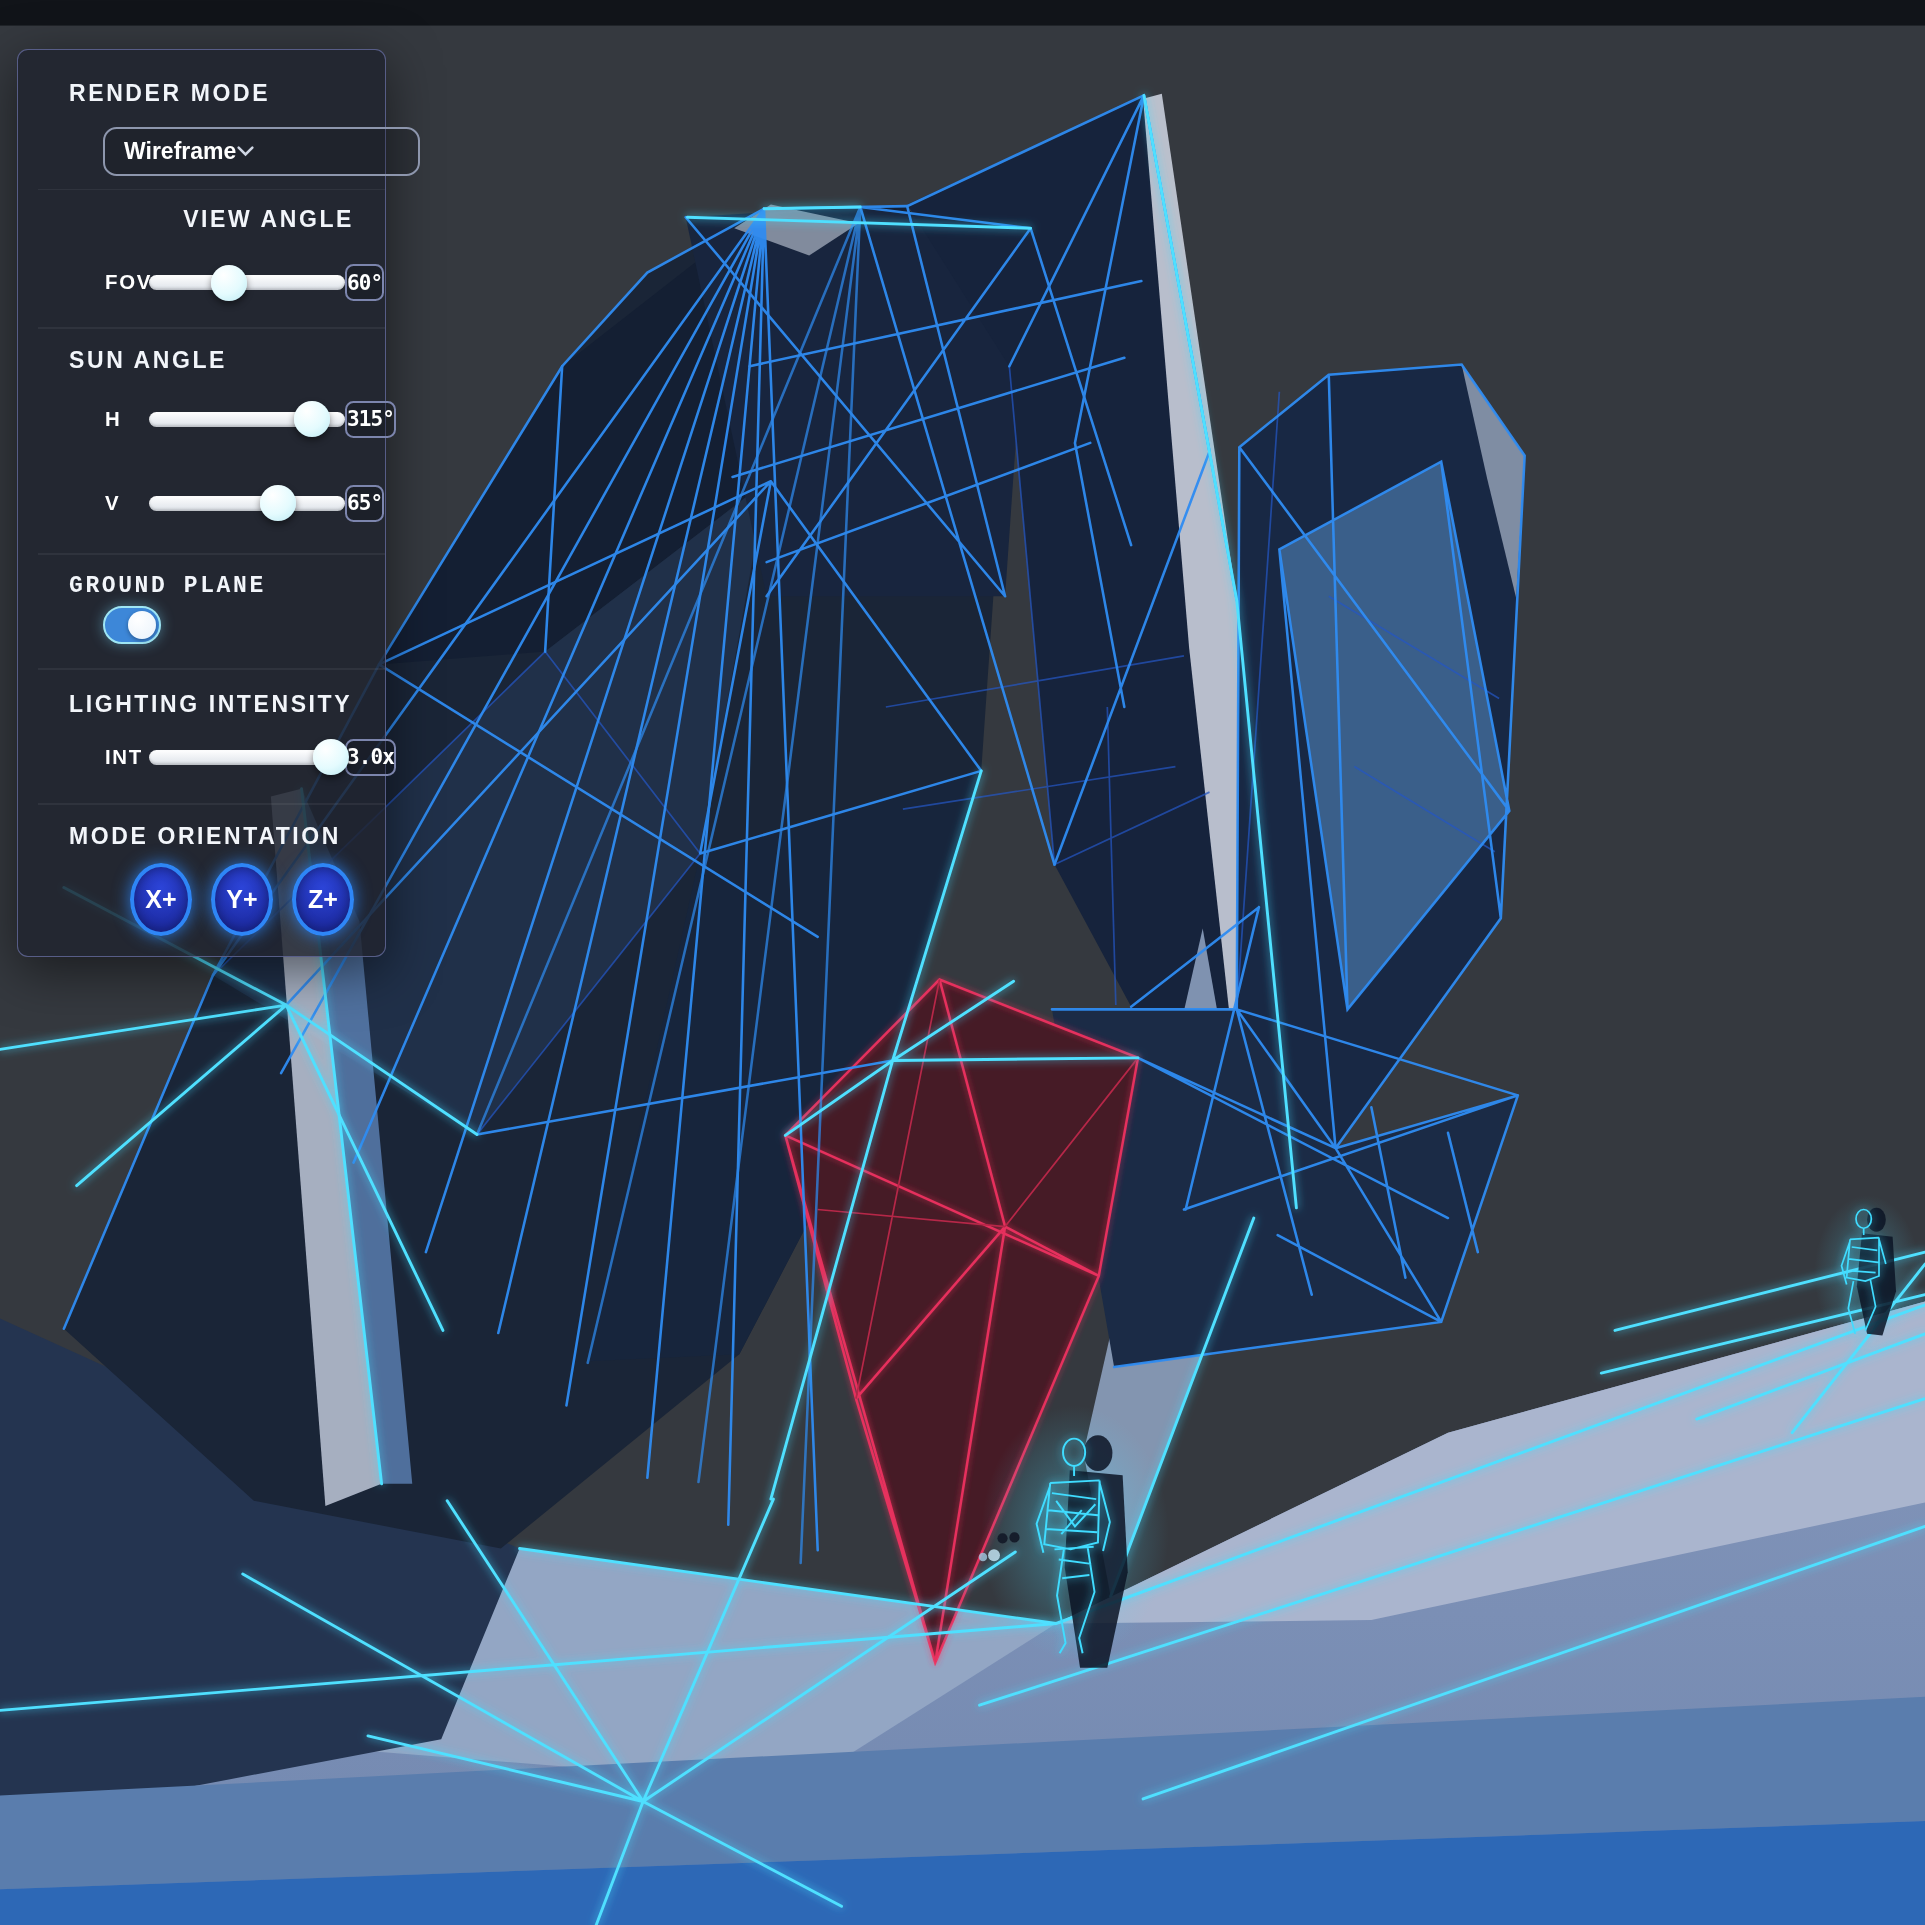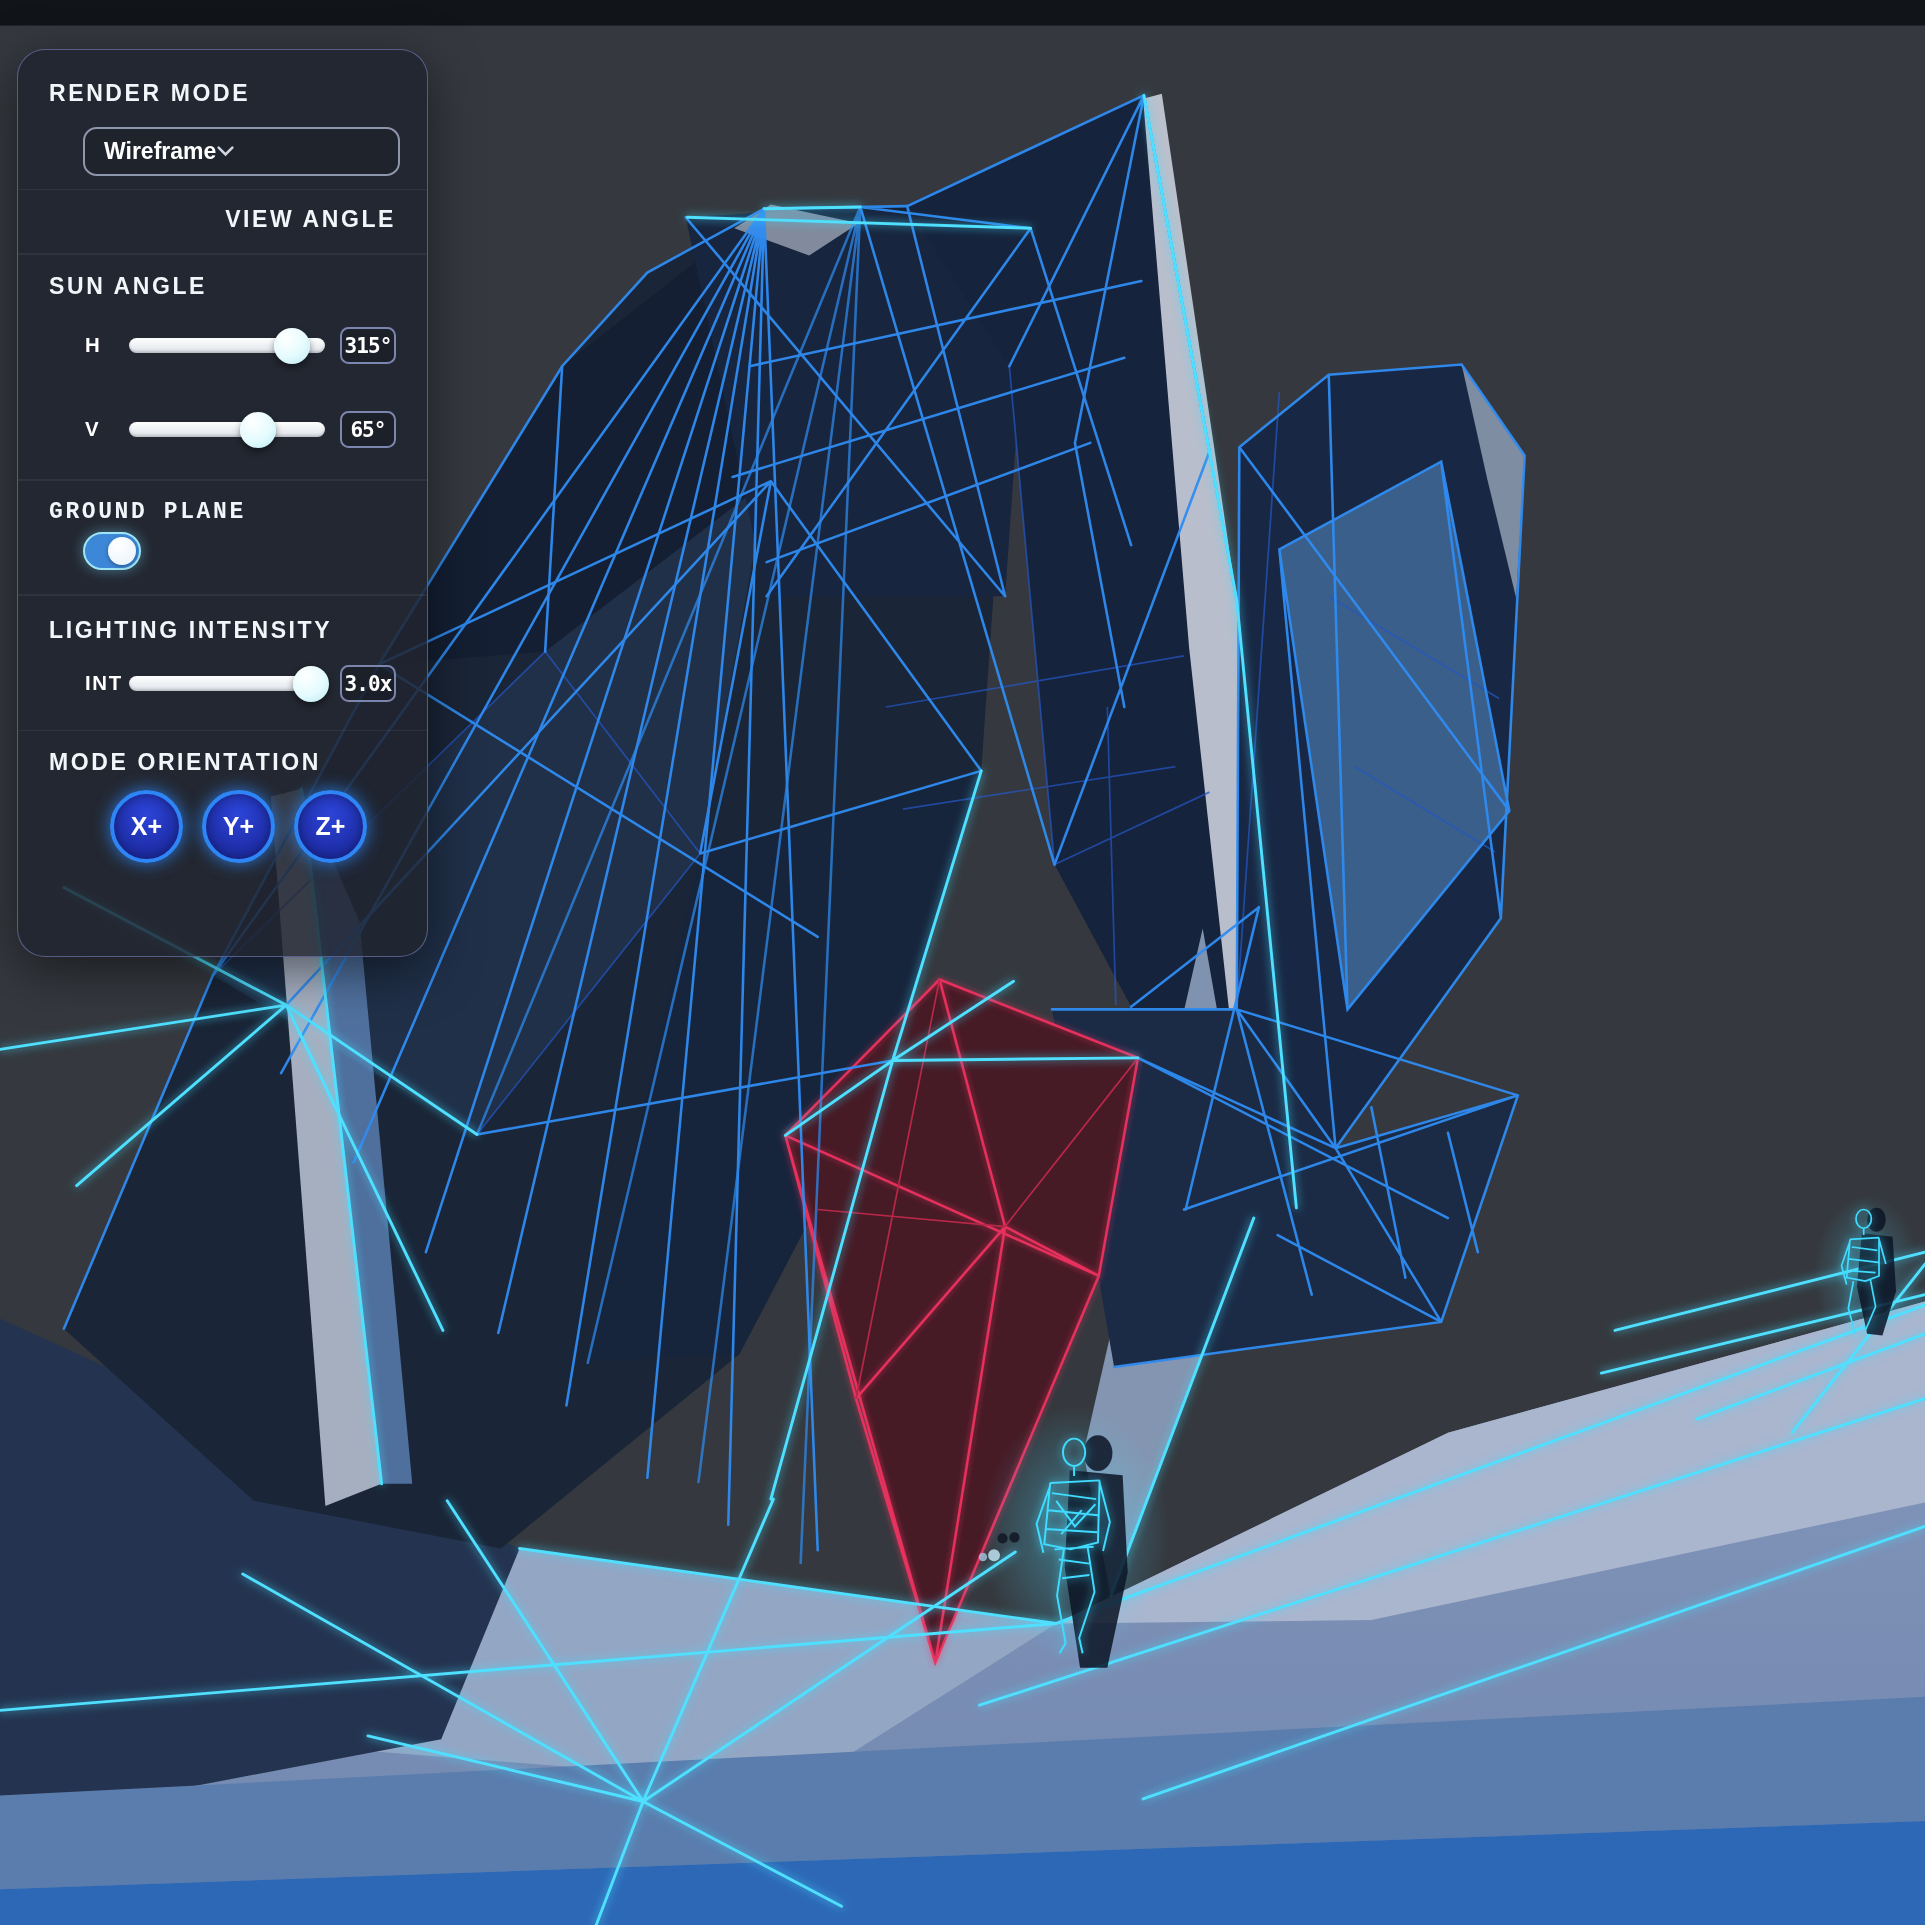--- a/index.html
+++ b/index.html
@@ -2,26 +2,26 @@
 <html style="font-size:13.6px"><head>
 <meta charset="utf-8">
 <style>
   html,body{margin:0;padding:0;background:#35393f;}
   body{width:1925px;height:1925px;overflow:hidden;position:relative;font-family:"Liberation Sans",sans-serif;}
   #stage{position:absolute;inset:0;}
   #scene{position:absolute;left:0;top:0;width:1925px;height:1925px;display:block;}
 
   
   .panel{
-    position:absolute;left:17px;top:49px;width:411px;height:908px;
+    position:absolute;left:17px;top:49px;width:369px;height:908px;
     background:rgba(32,36,47,.84);
     border:1.7px solid rgba(96,103,152,.85);
-    border-radius:28px;
+    border-radius:11px;
     box-shadow:0 13.6px 51px rgba(0,0,0,.5);
-    color:#f5f7fb;z-index:5;box-sizing:border-box;
+    color:#f5f7fb;z-index:5;box-sizing:border-box;padding-left:20px;
   }
   .sec{padding:0 31px;}
   .sec-label{display:block;font-size:23px;line-height:25.6px;font-weight:bold;letter-spacing:2.6px;color:#f2f5fa;}
   .s1{padding-top:31px;}
   .divider{height:1.7px;background:rgba(255,255,255,.06);}
   .d1{margin-top:12.8px;} .d2{margin-top:20.4px;} .d3{margin-top:25.6px;} .d4{margin-top:24px;} .d5{margin-top:22px;}
   .s2 .sec-label{margin-top:17px;text-align:right;} .s3 .sec-label{margin-top:19px;} .s4 .sec-label{margin-top:19px;font-family:Liberation Mono, monospace;}
   .s5 .sec-label{margin-top:22px;} .s6 .sec-label{margin-top:19px;}
 
   .dropdown{
@@ -194,20 +194,27 @@
       <svg width="19" height="12" viewBox="0 0 22 14">
         <polyline points="3,3 11,11 19,3" fill="none" stroke="#cfd6e4" stroke-width="3" stroke-linecap="round"></polyline>
       </svg>
     </div>
   </div>
 
   <div class="divider d1"></div>
 
   <div class="sec s2">
     <span class="sec-label">VIEW ANGLE</span>
+    <div class="row row-fov">
+      <span class="row-label">FOV</span>
+      <div class="track">
+        <div class="thumb" style="left: 41%;"></div>
+      </div>
+      <div class="badge">60°</div>
+    </div>
   </div>
 
   <div class="divider d2"></div>
 
   <div class="sec s3">
     <span class="sec-label">SUN ANGLE</span>
     <div class="row row-h">
       <span class="row-label">H</span>
       <div class="track">
         <div class="thumb" style="left: 83%;"></div>

